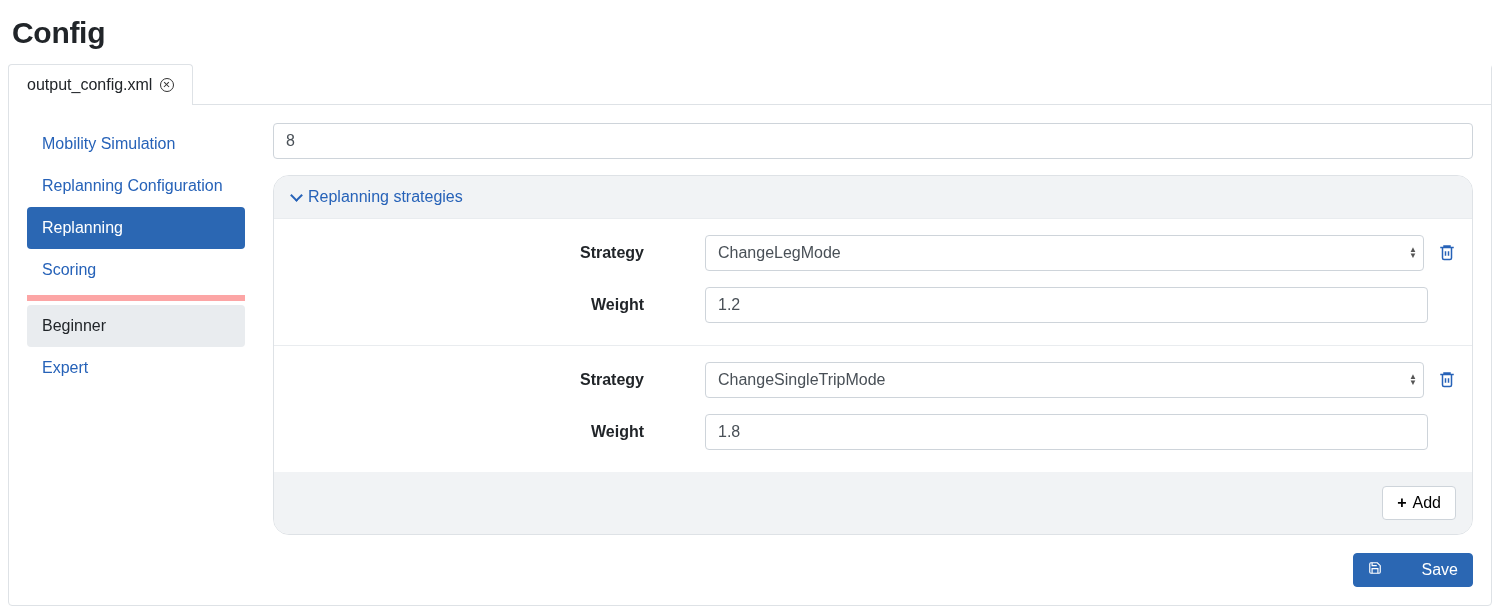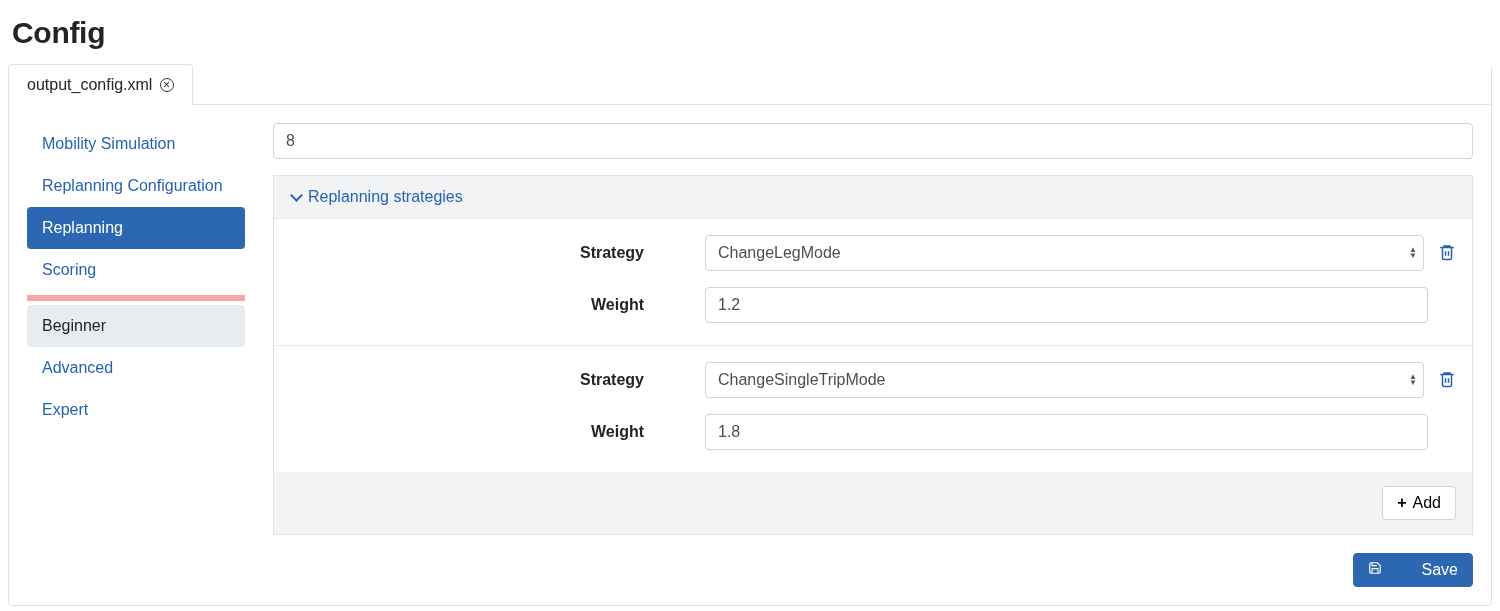--- a/index.html
+++ b/index.html
@@ -131,21 +131,21 @@
       flex-direction: column;
       gap: 0;
       line-height: 6px;
       font-size: 8px;
       color: #555;
     }
 
     
     .accordion {
       border: 1px solid #dee2e6;
-      border-radius: 0;
+      border-radius: 16px;
       overflow: hidden;
     }
     .accordion-header {
       background: #f1f3f5;
       padding: 12px 16px;
       color: #2662b8;
       font-size: 16px;
       display: flex;
       align-items: center;
       gap: 6px;
@@ -231,21 +231,20 @@
 
     <div class="sidebar">
       <div class="side-section">
         <div class="side-item">Mobility Simulation</div>
         <div class="side-item">Replanning Configuration</div>
         <div class="side-item active">Replanning</div>
         <div class="side-item">Scoring</div>
       </div>
       <div class="side-section">
         <div class="side-item secondary-active">Beginner</div>
-        <div class="side-item">Advanced</div>
         <div class="side-item">Expert</div>
       </div>
     </div>
 
     <div class="main">
 
       <div class="form-row">
         <div class="form-control-wrap">
           <input type="text" class="form-control" value="8" style="">
         </div>

